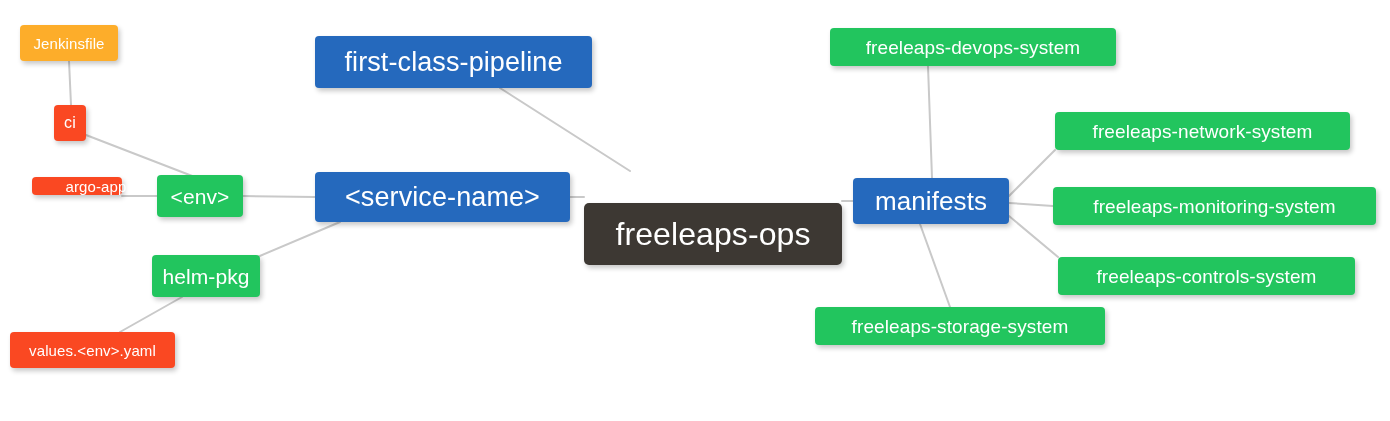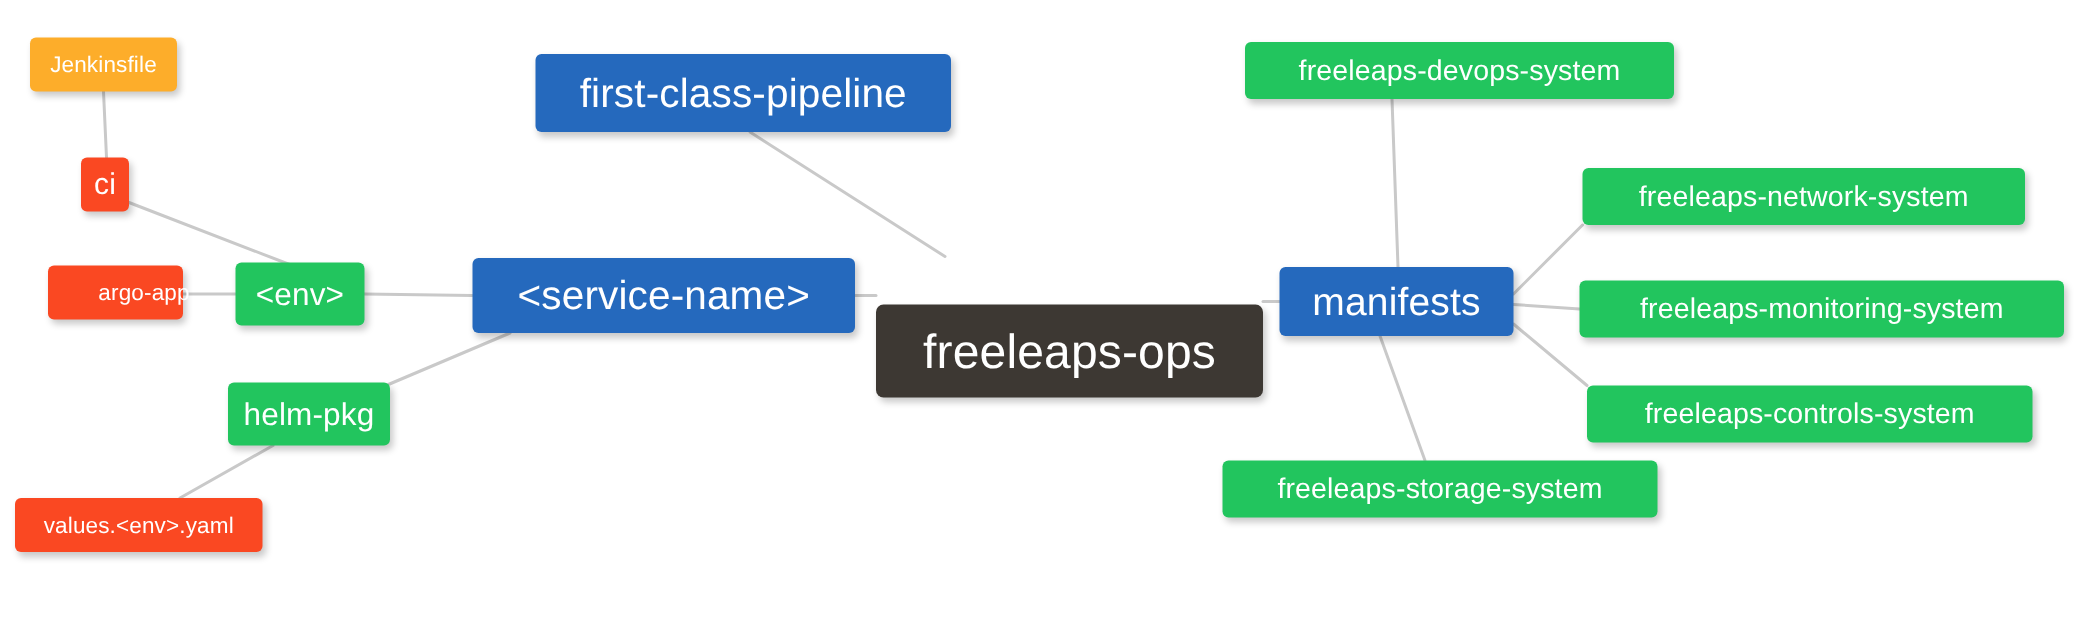--- a/index.html
+++ b/index.html
@@ -68,36 +68,36 @@
       <line x1="928" y1="66" x2="932" y2="178" stroke="#c9c9c9" stroke-width="2" stroke-linecap="round"></line>
       <line x1="1055" y1="150" x2="1009" y2="196" stroke="#c9c9c9" stroke-width="2" stroke-linecap="round"></line>
       <line x1="1053" y1="206" x2="1009" y2="203" stroke="#c9c9c9" stroke-width="2" stroke-linecap="round"></line>
       <line x1="1058" y1="257" x2="1009" y2="216" stroke="#c9c9c9" stroke-width="2" stroke-linecap="round"></line>
       <line x1="950" y1="307" x2="920" y2="224" stroke="#c9c9c9" stroke-width="2" stroke-linecap="round"></line>
     </svg>
   <div id="nodes">
       <div class="node node-orange" style="left: 20px; top: 25px; width: 98px; height: 36px; font-size: 15px;">
         <span>Jenkinsfile</span>
       </div>
-      <div class="node node-red" style="left: 54px; top: 105px; width: 32px; height: 36px; font-size: 20px;">
+      <div class="node node-red" style="left: 54px; top: 105px; width: 32px; height: 36px; font-size: 16px;">
         <span>ci</span>
       </div>
-      <div class="node node-red" style="left: 32px; top: 177px; width: 90px; height: 36px; font-size: 15px; padding-left: 48px;">
+      <div class="node node-red" style="left: 32px; top: 177px; width: 90px; height: 18px; font-size: 15px; padding-left: 48px;">
         <span>argo-app</span>
       </div>
       <div class="node node-green" style="left: 157px; top: 175px; width: 86px; height: 42px; font-size: 21px;">
         <span>&lt;env&gt;</span>
       </div>
       <div class="node node-green" style="left: 152px; top: 255px; width: 108px; height: 42px; font-size: 21px; text-align: right;">
         <span>helm-pkg</span>
       </div>
       <div class="node node-red" style="left: 10px; top: 332px; width: 165px; height: 36px; font-size: 15px;">
         <span>values.&lt;env&gt;.yaml</span>
       </div>
-      <div class="node node-blue" style="left: 315px; top: 36px; width: 277px; height: 52px; font-size: 27px; margin-left: 42px;">
+      <div class="node node-blue" style="left: 315px; top: 36px; width: 277px; height: 52px; font-size: 27px;">
         <span>first-class-pipeline</span>
       </div>
       <div class="node node-blue" style="left: 315px; top: 172px; width: 255px; height: 50px; font-size: 27px;">
         <span>&lt;service-name&gt;</span>
       </div>
       <div class="node node-root" style="left: 584px; top: 171px; width: 258px; height: 62px; font-size: 32px; margin-top: 32px;">
         <span>freeleaps-ops</span>
       </div>
       <div class="node node-blue" style="left: 853px; top: 178px; width: 156px; height: 46px; font-size: 26px;">
         <span>manifests</span>

